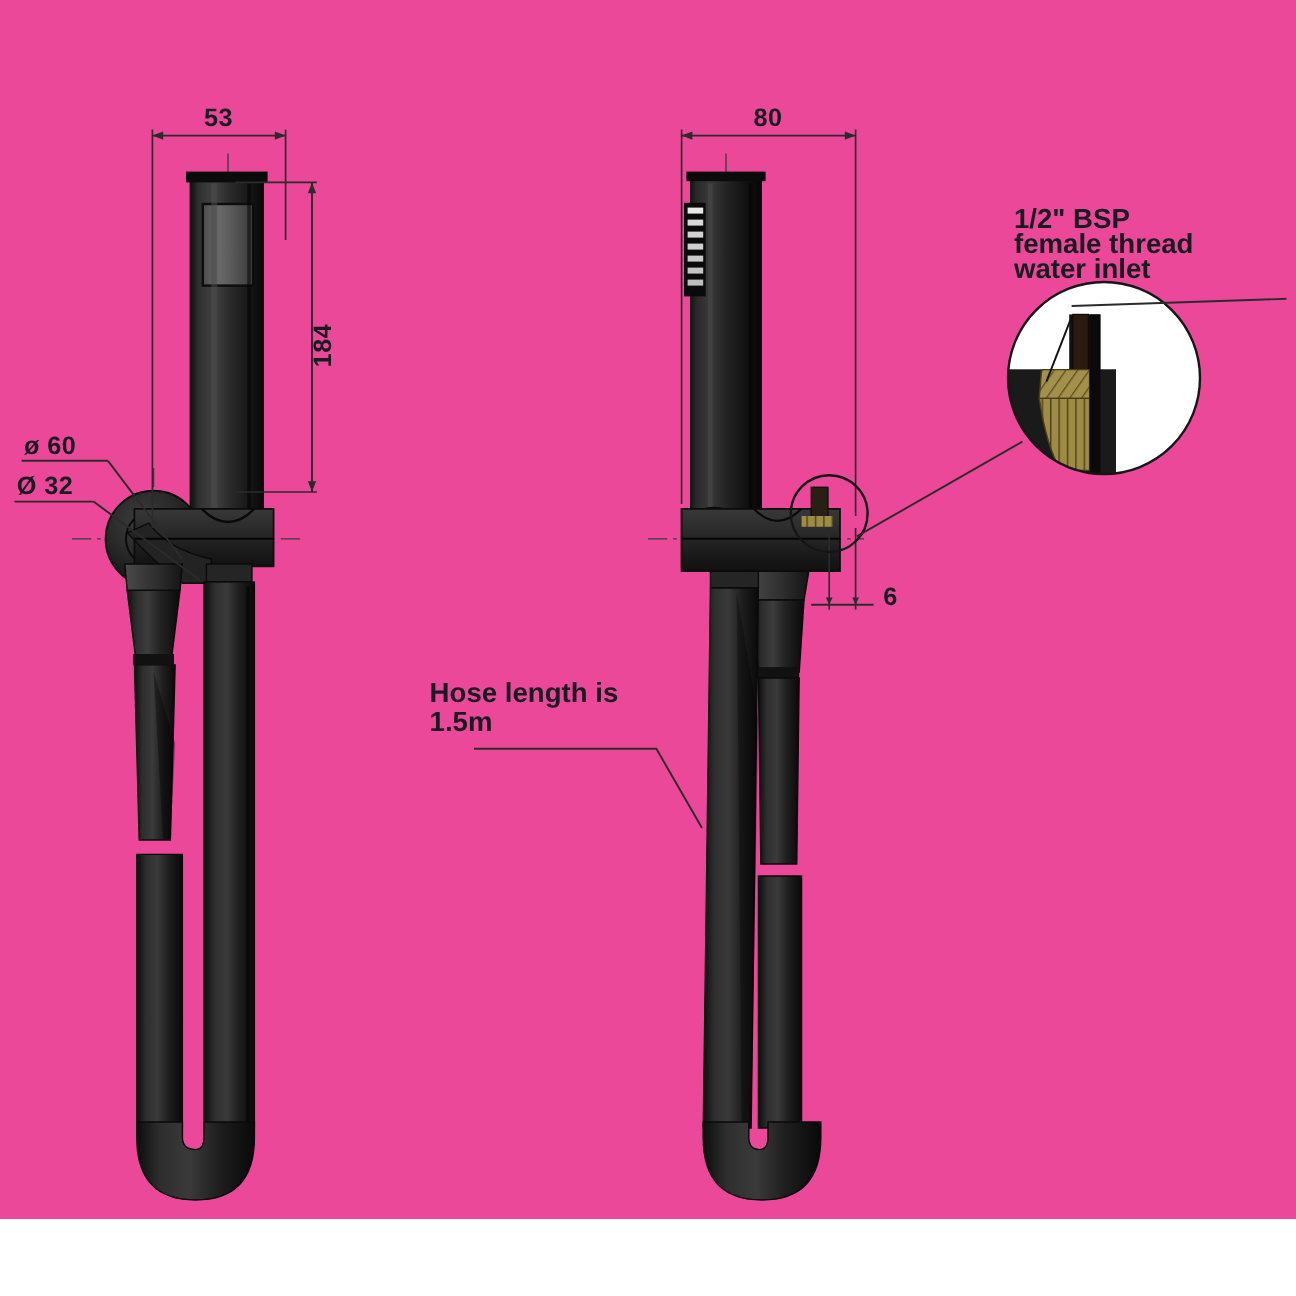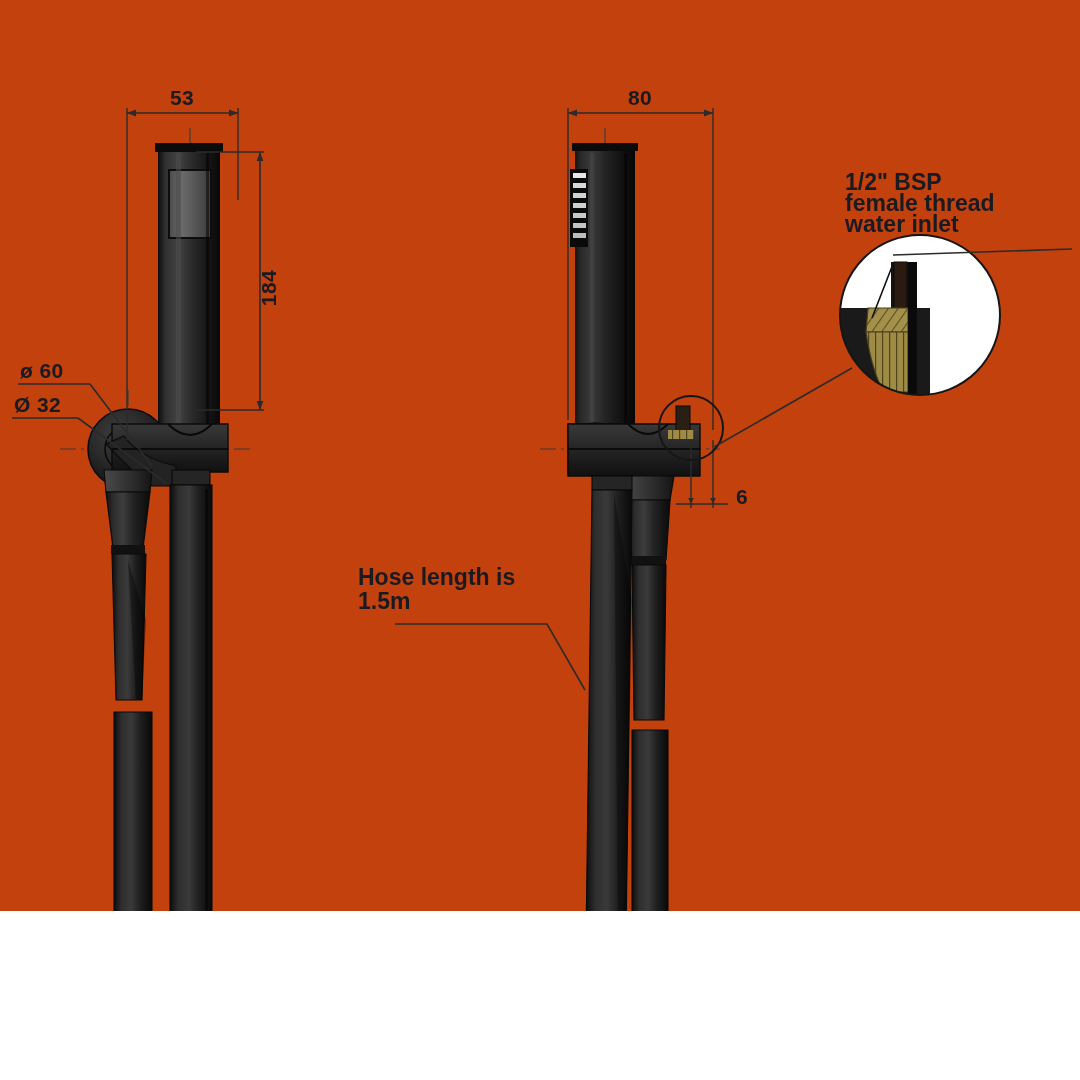--- a/index.html
+++ b/index.html
@@ -7,22 +7,22 @@
     margin: 0;
     padding: 0;
     background: #ffffff;
   }
   body {
     font-family: "Liberation Sans", sans-serif;
   }
   #sheet {
     position: relative;
     width: 1080px;
-    height: 911px;
-    background: #c2410c;
+    height: 1016px;
+    background: #ec4899;
     overflow: hidden;
   }
   #sheet svg {
     display: block;
     position: absolute;
     top: 0;
     left: 0;
   }
   .dim-text {
     font-family: "Liberation Sans", sans-serif;

